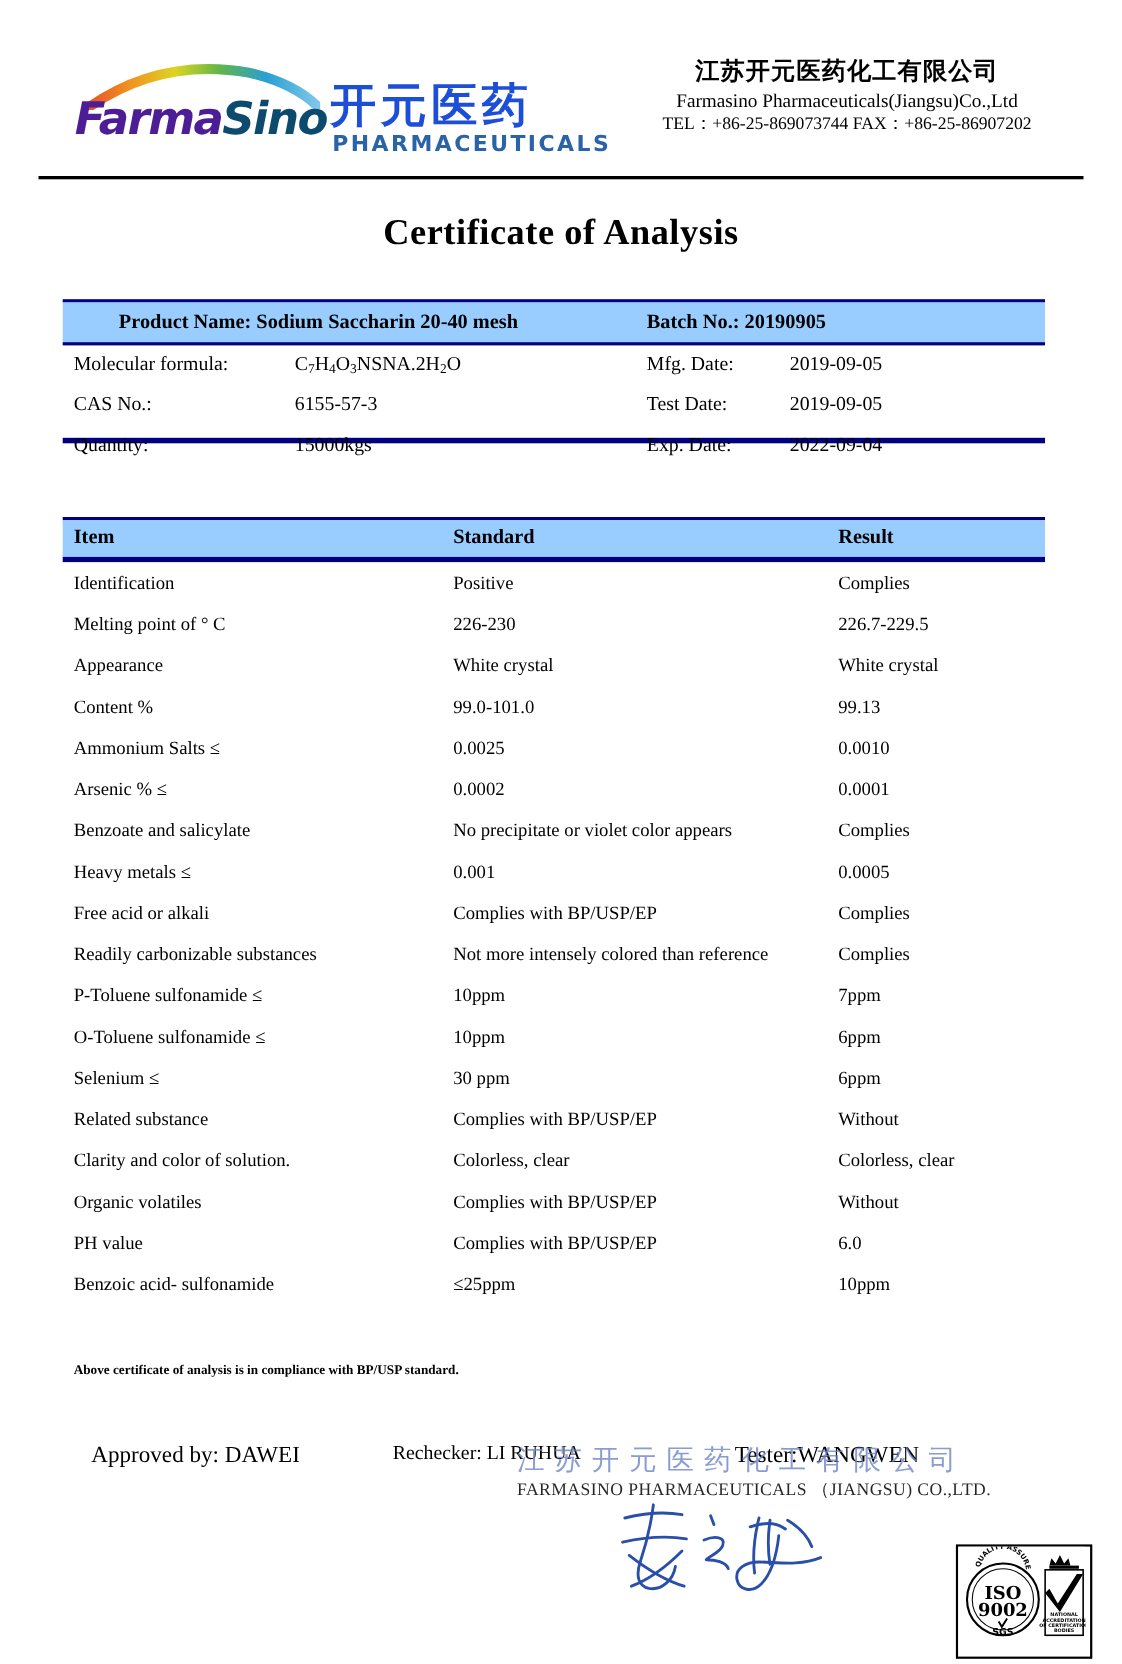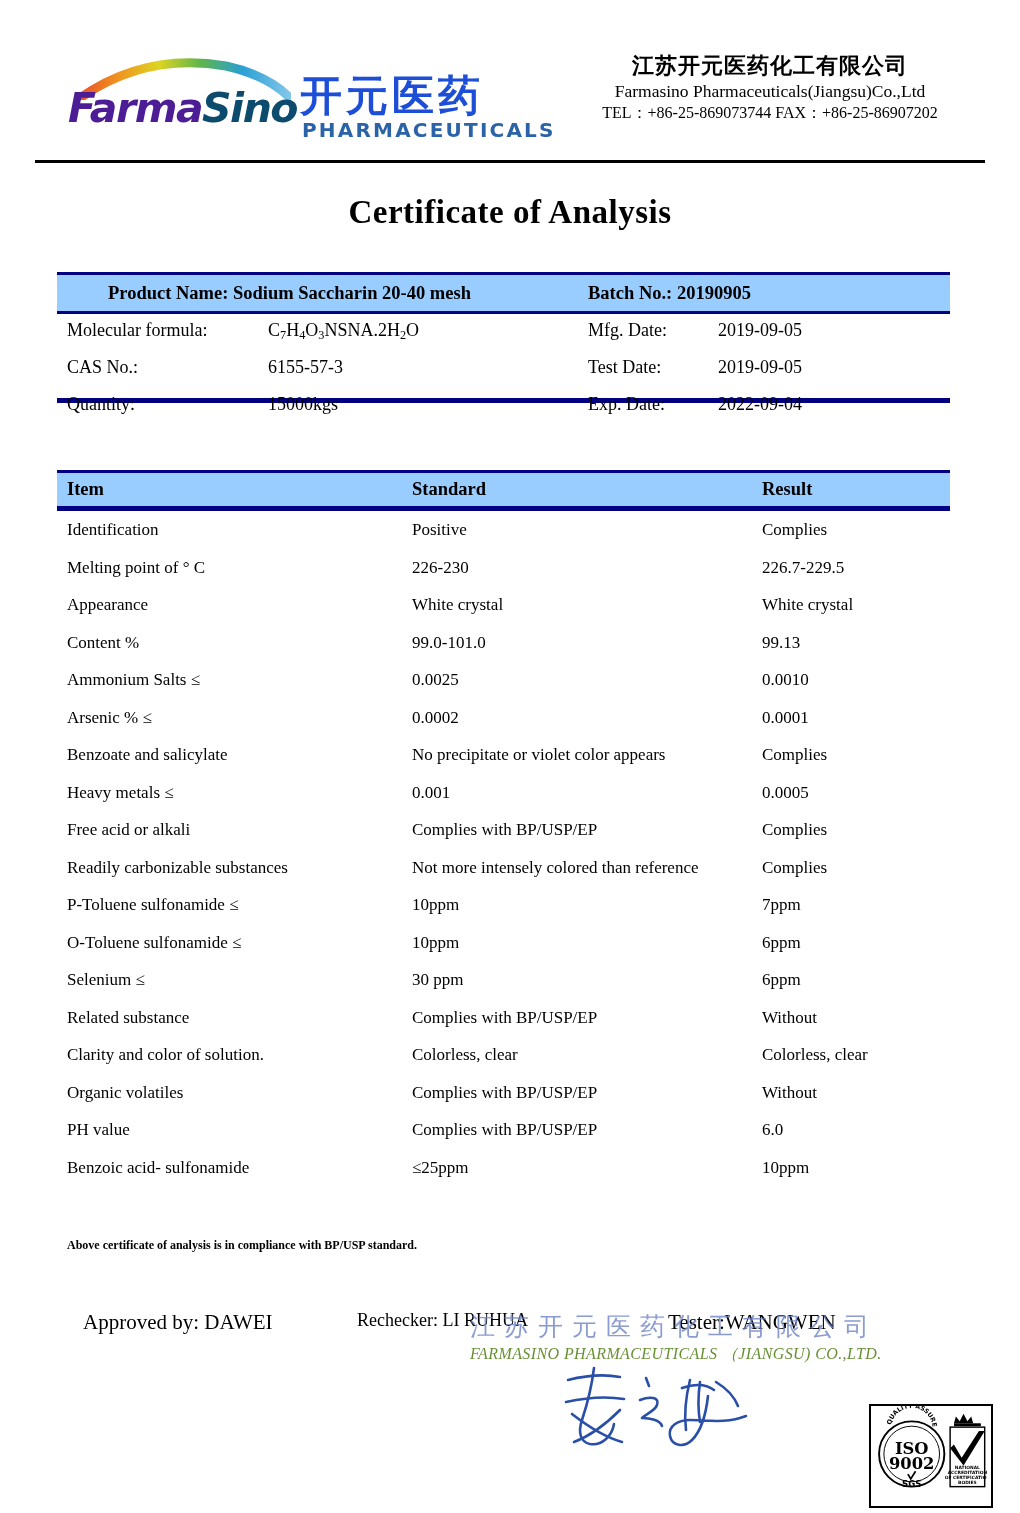--- a/index.html
+++ b/index.html
@@ -233,25 +233,24 @@
     letter-spacing: 9px;
     opacity: 0.78;
     white-space: nowrap;
   }
   .stamp-en {
     position: absolute;
     left: 0; top: 34px;
     width: 390px;
     text-align: center;
     font-size: 16px;
-    color: #4d7c0f;
+    color: #000000;
     letter-spacing: 0.4px;
     opacity: 0.85;
     white-space: nowrap;
-    font-style: italic;
   }
   .signature-svg {
     position: absolute;
     left: 80px;
     top: 52px;
     width: 250px;
     height: 90px;
   }
 
   

